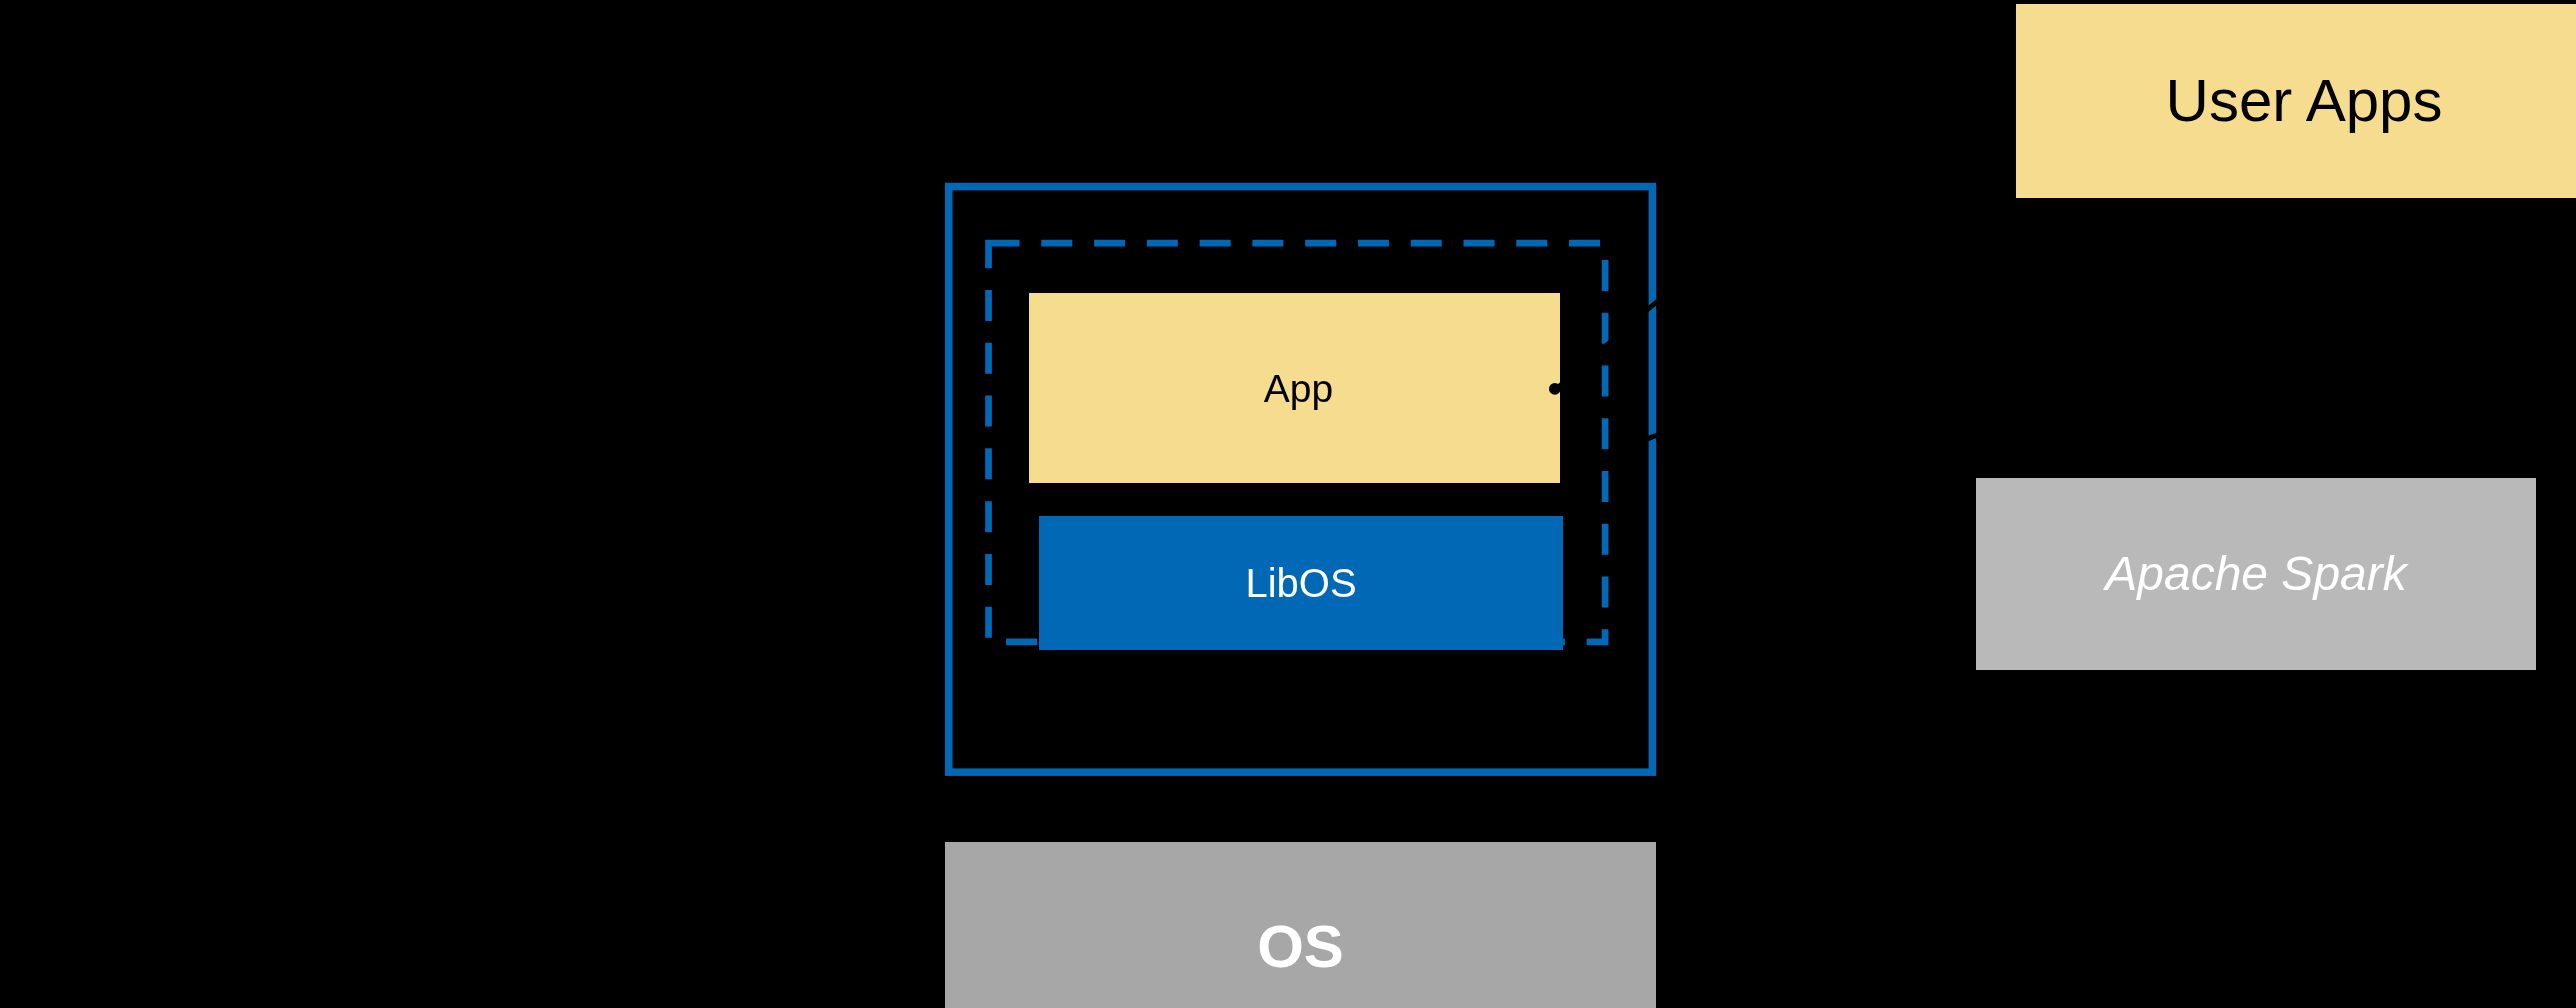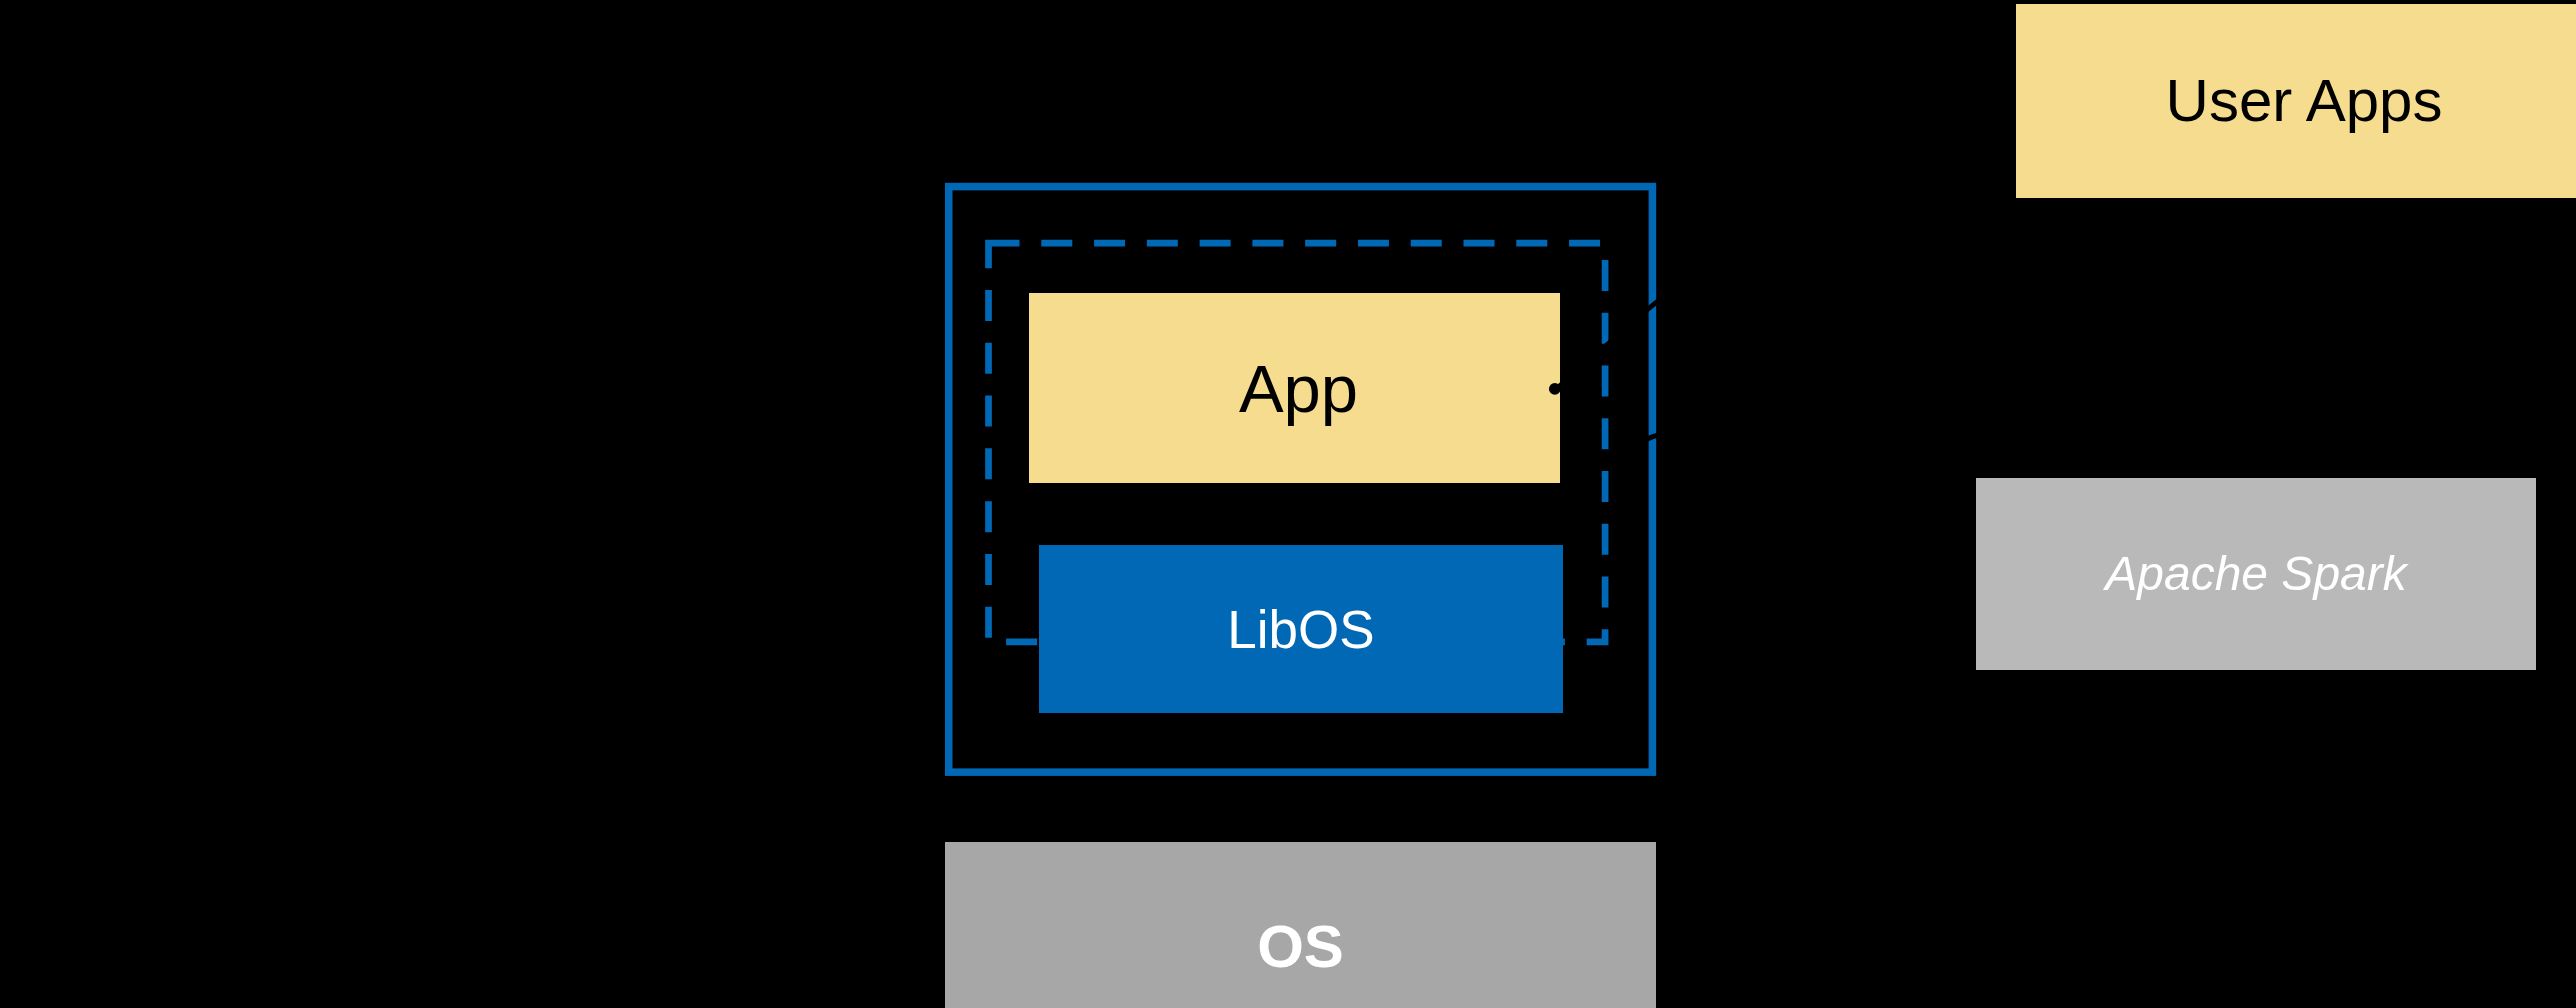--- a/index.html
+++ b/index.html
@@ -18,22 +18,22 @@
     display:flex;align-items:center;justify-content:center;
     line-height:1;
   }
   .t-white{color:var(--text_white,#fff);}
   .t-black{color:var(--text_black,#000);padding-left:8px;}
 
   
   .sgx{left:0;top:421px;width:524px;height:189px;background:var(--intel_blue);font-size:60px;}
 
   
-  .app{left:1029px;top:293px;width:523px;height:190px;background:var(--yellow);font-size:67px;text-align:center;}
-  .libos{left:1039px;top:545px;width:524px;height:168px;background:var(--intel_blue);font-size:53px;}
+  .app{left:1029px;top:293px;width:523px;height:190px;background:var(--yellow);font-size:39px;text-align:center;}
+  .libos{left:1039px;top:516px;width:524px;height:134px;background:var(--intel_blue);font-size:40px;}
   .os{left:945px;top:842px;width:711px;height:209px;background:var(--gray_os);font-size:60px;font-weight:bold;}
 
   
   .user-apps{left:2016px;top:4.2px;width:560px;height:194px;background:var(--yellow);font-size:60px;}
   .bigdl{left:2016px;top:227px;width:560px;height:189px;background:var(--bright_blue);font-size:60px;}
   .spark{left:1976px;top:478px;width:560px;height:192px;background:var(--gray_spark);font-size:48px;font-style:italic;}
 
   
   .solid-border{fill:none;stroke:var(--intel_blue);stroke-width:9px;}
   .dashed-border{fill:none;stroke:var(--intel_blue);stroke-width:8px;stroke-dasharray:37 26;}

